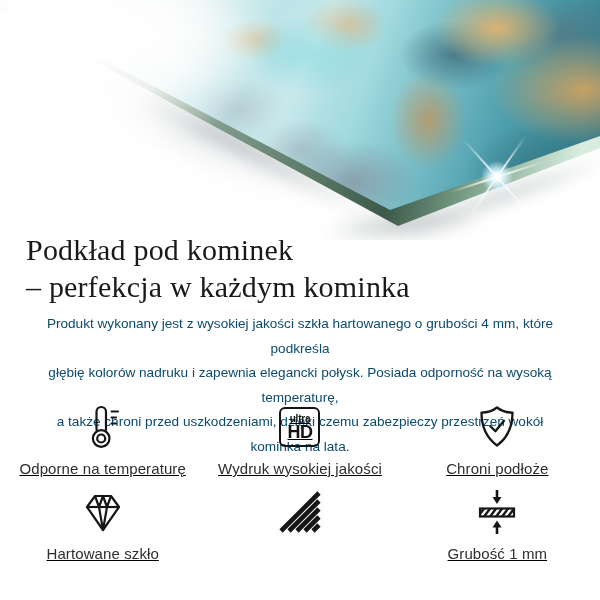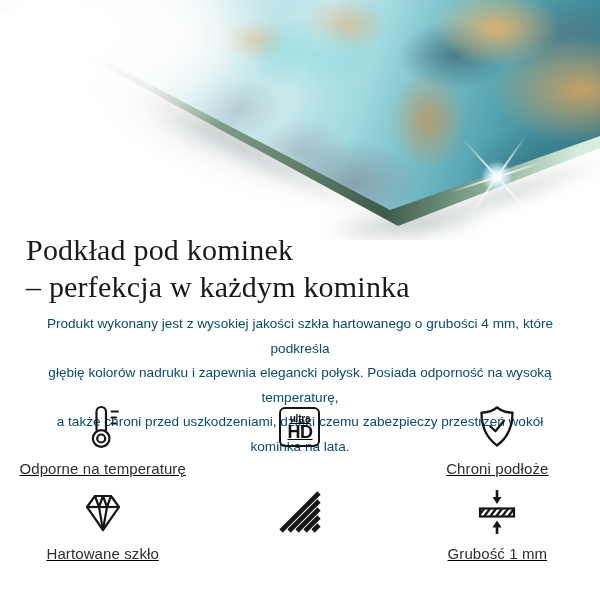--- a/index.html
+++ b/index.html
@@ -127,20 +127,21 @@
       <div class="feature-label">Odporne na temperaturę</div>
     </div>
 
     <div class="feature">
       <div class="icon-box">
         <div class="ultrahd">
           <div class="u">ultra</div>
           <div class="h">HD</div>
         </div>
       </div>
+      <div class="feature-label">Wydruk wysokiej jakości</div>
     </div>
 
     <div class="feature">
       <div class="icon-box">
         <svg width="48" height="48" viewBox="0 0 48 48" fill="none" stroke="#161616" stroke-width="2.3" stroke-linejoin="round">
           <path d="M24 4.5 C28.5 8 34.5 9.6 39.5 9.6 C39.5 21.5 36.5 33.5 24 42.5 C11.5 33.5 8.5 21.5 8.5 9.6 C13.5 9.6 19.5 8 24 4.5 Z"></path>
           <path d="M17.2 23 L22.4 28.3 L31 17.8" stroke-linecap="round"></path>
         </svg>
       </div>
       <div class="feature-label">Chroni podłoże</div>

